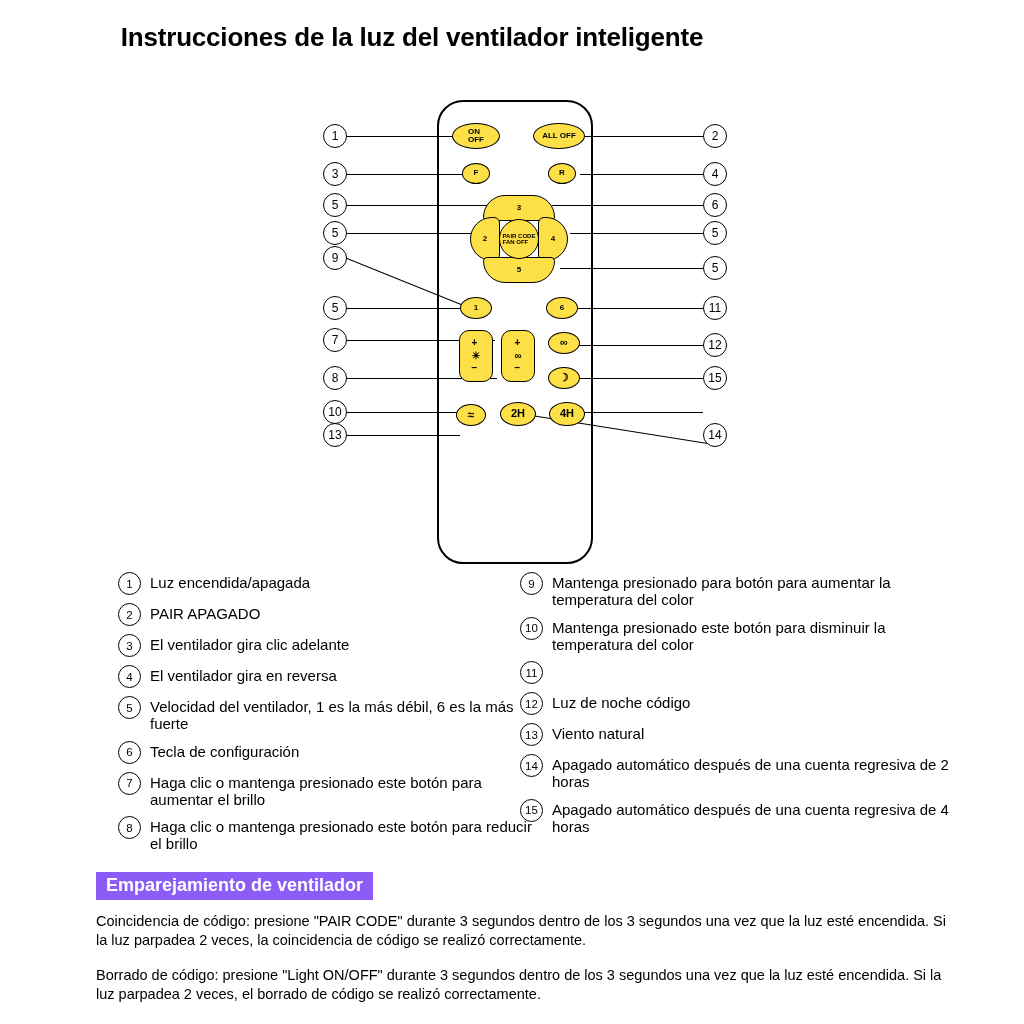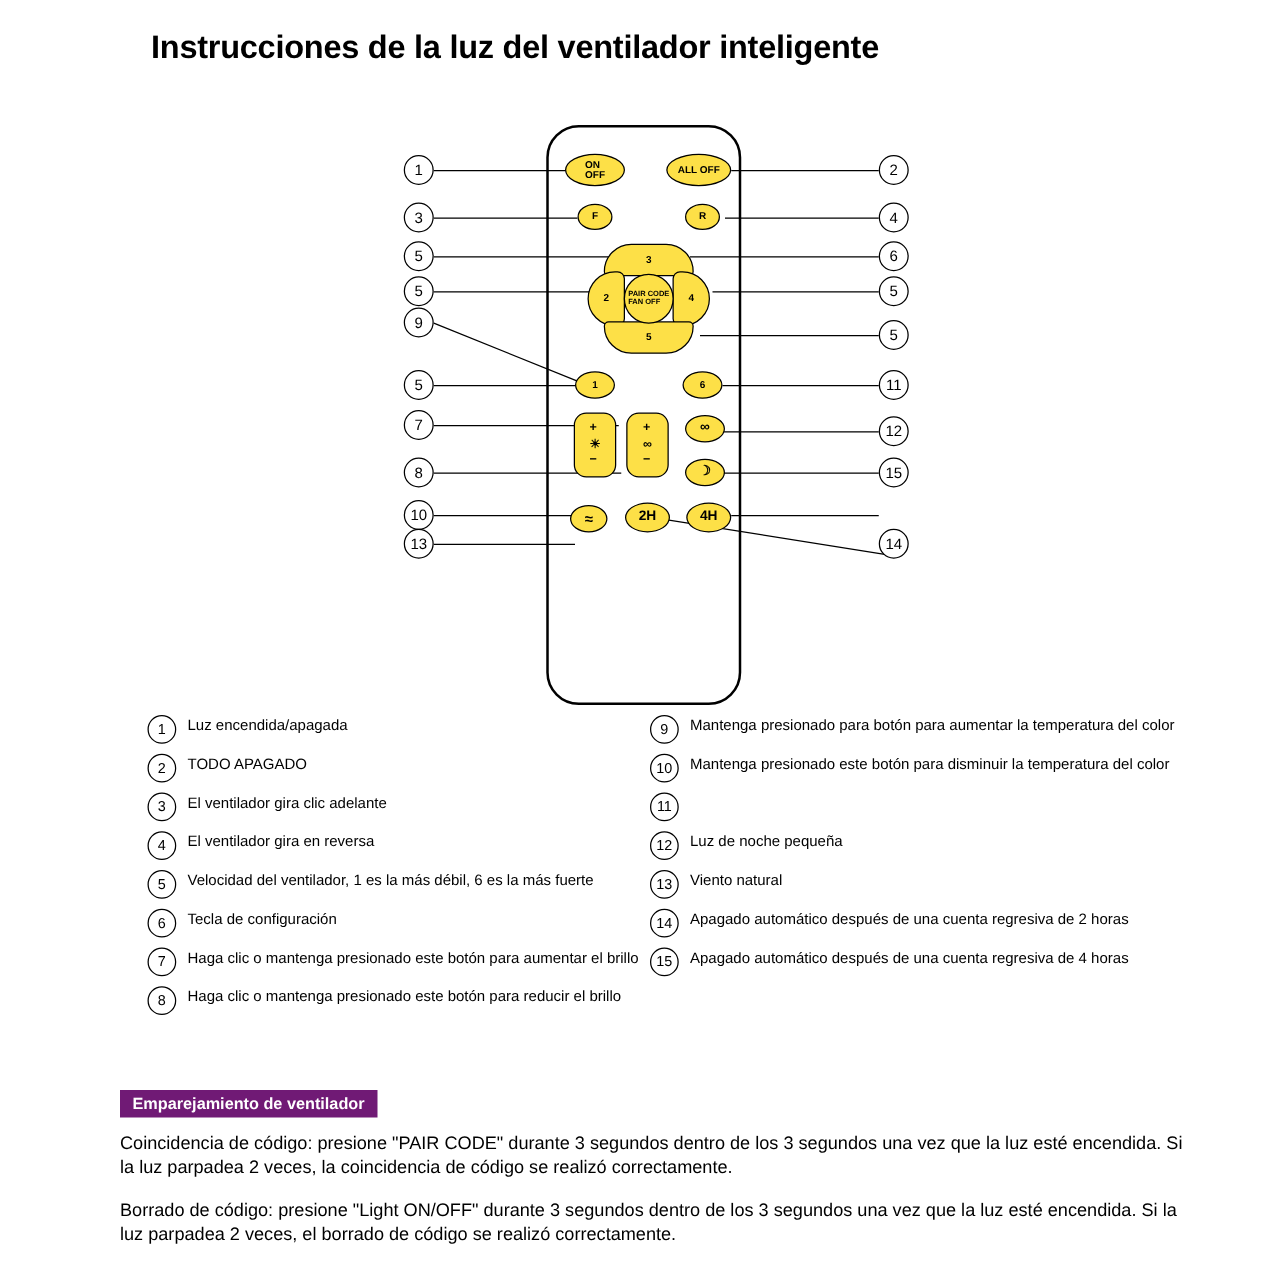--- a/index.html
+++ b/index.html
@@ -107,37 +107,37 @@
     border: 1.5px solid #000;
     border-radius: 50%;
     display: flex;
     align-items: center;
     justify-content: center;
     font-size: 11.5px;
     margin-right: 9px;
     box-sizing: border-box;
   }
   .leg-text {
-    font-size: 12px;
+    font-size: 15px;
     line-height: 1.15;
     padding-top: 2px;
   }
 
   
   #pairing {
     position: absolute;
     top: 872px;
     left: 96px;
     width: 850px;
   }
   .section-banner {
     display: inline-block;
-    background: #701a75;
+    background: #8b5cf6;
     color: #fff;
-    font-size: 13px;
+    font-size: 18px;
     font-weight: bold;
     padding: 3px 10px 4px 10px;
   }
   .para {
     font-size: 14.5px;
     line-height: 1.3;
     margin-top: 12px;
   }
   .para.second { margin-top: 16px; }
 </style>
@@ -223,21 +223,21 @@
 </div>
 
 <div id="legend">
   <div class="leg-col left">
     <div class="leg-item">
       <div class="leg-num">1</div>
       <div class="leg-text">Luz encendida/apagada</div>
     </div>
     <div class="leg-item">
       <div class="leg-num">2</div>
-      <div class="leg-text">TODO APAGADO</div>
+      <div class="leg-text">PAIR APAGADO</div>
     </div>
     <div class="leg-item">
       <div class="leg-num">3</div>
       <div class="leg-text">El ventilador gira clic adelante</div>
     </div>
     <div class="leg-item">
       <div class="leg-num">4</div>
       <div class="leg-text">El ventilador gira en reversa</div>
     </div>
     <div class="leg-item">
@@ -265,21 +265,21 @@
     </div>
     <div class="leg-item">
       <div class="leg-num">10</div>
       <div class="leg-text">Mantenga presionado este botón para disminuir la temperatura del color</div>
     </div>
     <div class="leg-item">
       <div class="leg-num">11</div>
     </div>
     <div class="leg-item">
       <div class="leg-num">12</div>
-      <div class="leg-text">Luz de noche pequeña</div>
+      <div class="leg-text">Luz de noche código</div>
     </div>
     <div class="leg-item">
       <div class="leg-num">13</div>
       <div class="leg-text">Viento natural</div>
     </div>
     <div class="leg-item">
       <div class="leg-num">14</div>
       <div class="leg-text">Apagado automático después de una cuenta regresiva de 2 horas</div>
     </div>
     <div class="leg-item">

